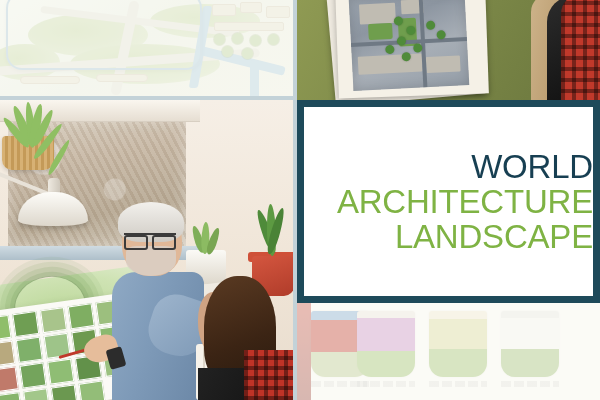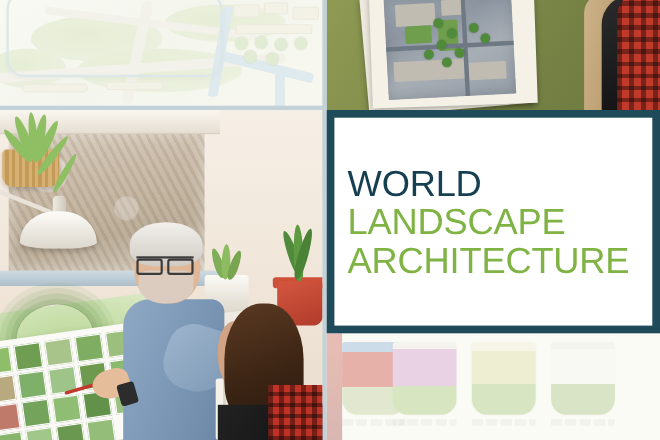--- a/index.html
+++ b/index.html
@@ -312,20 +312,21 @@
   }
   #wlam-card .wlam-inner { padding-left:12px; width:100%; }
   #wlam-card .wlam-line {
     display:block;
     font-family:"Liberation Sans", sans-serif;
     font-weight:400;
     font-size:33px;
     line-height:1.07;
     letter-spacing:-0.2px;
     white-space:nowrap;
+    text-align:right;
   }
   .wlam-navy { color:#173f52; }
   .wlam-green { color:#7fb344; }
   #wlam-line-3 { font-size:32px; letter-spacing:-0.6px; }
 </style>
 </head>
 <body>
 
 <div class="canvas">
 
@@ -476,18 +477,18 @@
 
     <div class="tb-card" style="left:204px;background:linear-gradient(180deg,#e7e7e3 0 10%,#f3f3ef 10% 58%,#9dbd74 58% 100%);"></div>
     <div class="tb-cap" style="left:204px;"></div>
 
     <div class="tb-veil"></div>
   </div>
 
   <div id="wlam-card">
     <div class="wlam-inner">
       <span class="wlam-line wlam-navy" id="wlam-line-1">WORLD</span>
+      <span class="wlam-line wlam-green" id="wlam-line-3">ARCHITECTURE</span>
       <span class="wlam-line wlam-green" id="wlam-line-2">LANDSCAPE</span>
-      <span class="wlam-line wlam-green" id="wlam-line-3">ARCHITECTURE</span>
     </div>
   </div>
 
 </div>
 
 </body></html>

